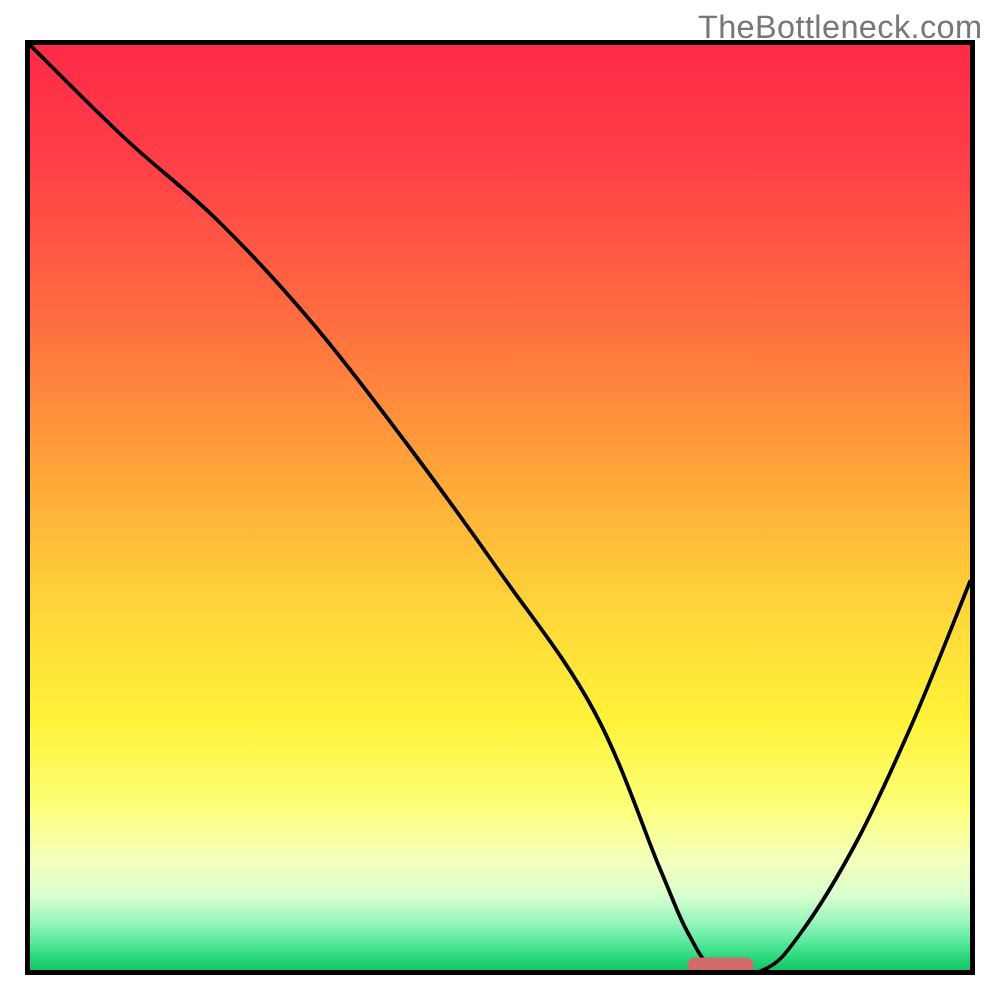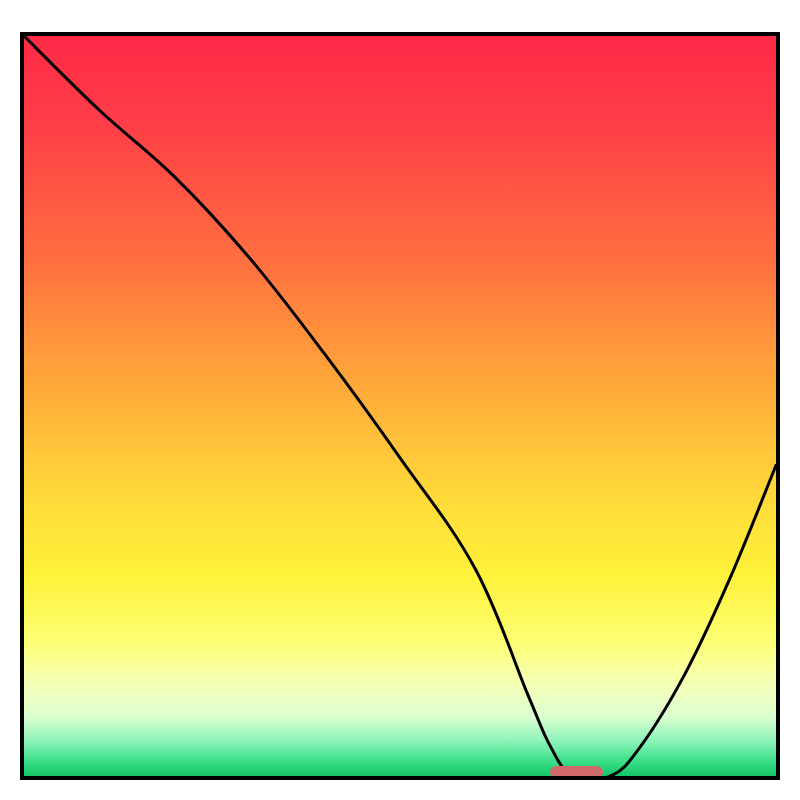--- a/index.html
+++ b/index.html
@@ -71,20 +71,21 @@
   .marker {
     position: absolute;
     background: #d16a6a;
     border-radius: 6px;
   }
 </style>
 </head>
 <body>
 
 <div class="frame">
+  <div class="watermark">TheBottleneck.com</div>
 
   <div class="plot-area">
     <div class="gradient"></div>
 
     <svg class="curve" viewBox="0 0 752 740" preserveAspectRatio="none">
       <path id="curve-path" fill="none" stroke="#000000" stroke-width="3" stroke-linejoin="round" stroke-linecap="round" d="M 0.0 0.0 C 13.5 13.3, 48.1 48.7, 75.2 74.0 C 102.3 99.3, 123.3 114.0, 150.4 140.6 C 177.5 167.2, 198.5 190.0, 225.6 222.0 C 252.7 254.0, 273.7 282.2, 300.8 318.2 C 327.9 354.2, 348.9 383.2, 376.0 421.8 C 403.1 460.4, 428.2 490.2, 451.2 532.8 C 474.2 575.4, 490.3 626.6, 503.8 658.6 C 517.4 690.6, 518.3 695.7, 526.4 710.4 C 534.5 725.1, 538.1 734.7, 549.0 740.0 C 559.8 745.3, 574.4 745.3, 586.6 740.0 C 598.7 734.7, 603.1 729.0, 616.6 710.4 C 630.2 691.8, 645.5 667.0, 661.8 636.4 C 678.0 605.8, 690.6 577.5, 706.9 540.2 C 723.1 502.9, 743.9 449.2, 752.0 429.2"></path>
     </svg>
 
     <div class="marker" id="min-marker" style="left: 526.4px; width: 52.64px; top: 730.3px; height: 12px;"></div>
   </div>

